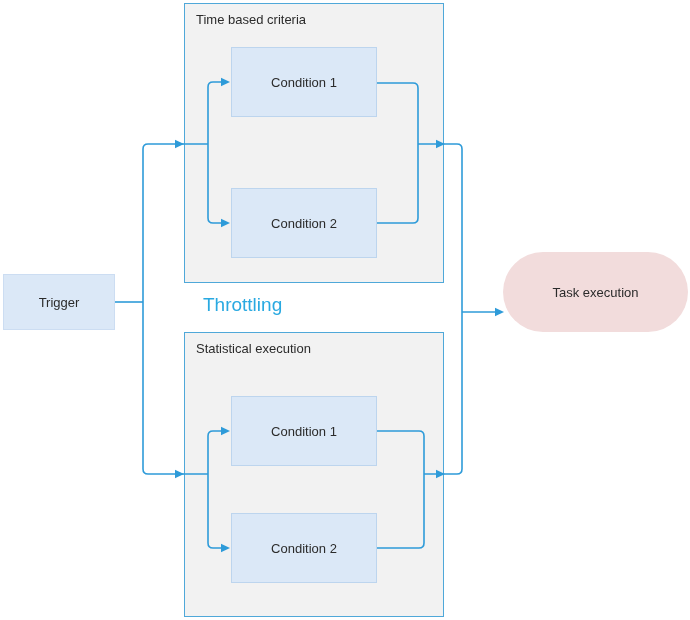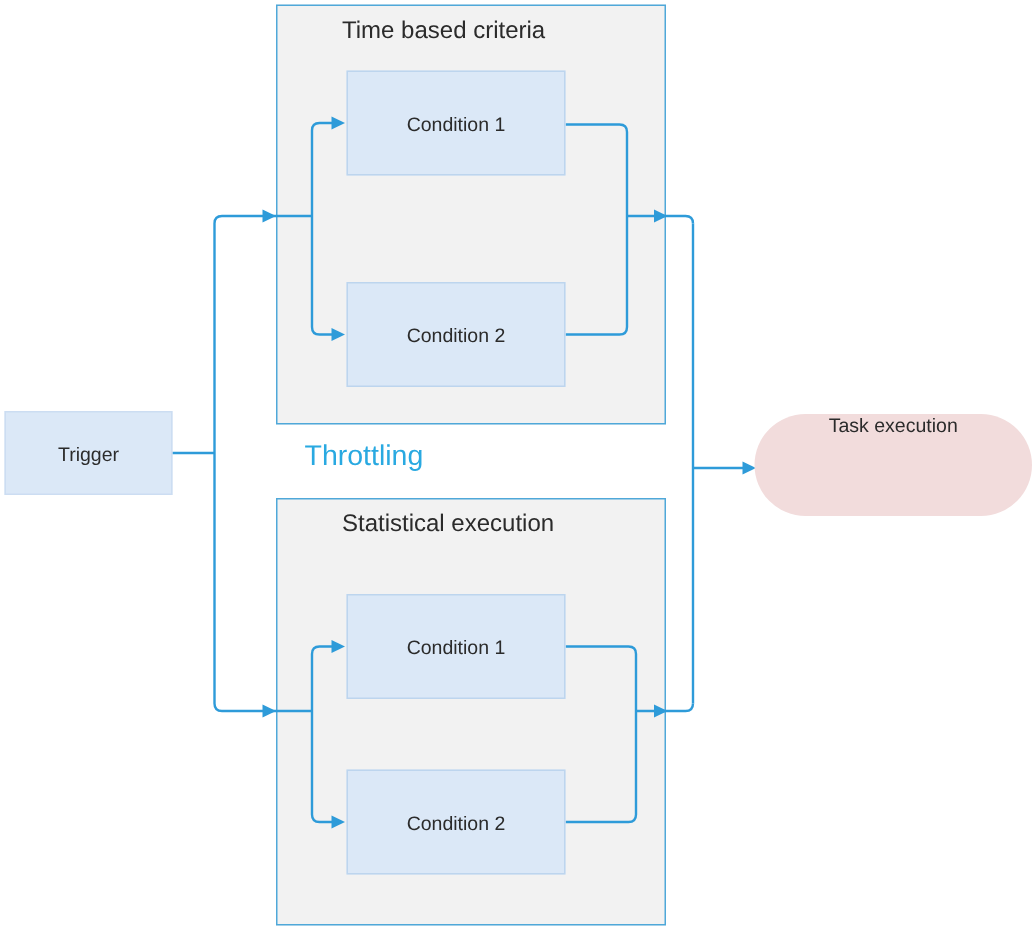--- a/index.html
+++ b/index.html
@@ -15,39 +15,38 @@
   html,body{margin:0;padding:0;background:#fff;}
   #canvas{
     position:relative;width:690px;height:620px;background:#fff;overflow:hidden;
     font-family:"Liberation Sans", sans-serif;color:var(--text);
   }
   .group{
     position:absolute;background:var(--group-fill);
     border:1.4px solid var(--group-border);box-sizing:border-box;z-index:1;
   }
   .group-title{
-    position:absolute;left:11px;top:8px;font-size:16px;color:var(--text);
+    position:absolute;left:11px;top:8px;font-size:13px;color:var(--text);
     white-space:nowrap;
-    margin-left:32px;
   }
   #connectors{position:absolute;left:0;top:0;z-index:2;}
   .cond{
     position:absolute;width:146px;height:70px;background:var(--box-fill);
     border:1px solid var(--box-border);box-sizing:border-box;z-index:3;
     display:flex;align-items:center;justify-content:center;font-size:13px;text-align:right;
   }
   #trigger{
     position:absolute;left:3px;top:274px;width:112px;height:56px;
     background:var(--box-fill);border:1px solid #CCDDF2;box-sizing:border-box;z-index:3;
     display:flex;align-items:center;justify-content:center;font-size:13px;
   }
   #task{
-    position:absolute;left:503px;top:276px;width:185px;height:68px;
+    position:absolute;left:503px;top:252px;width:185px;height:80px;
     background:var(--task-fill);border-radius:42px;z-index:3;
-    display:flex;justify-content:center;font-size:13px;
+    display:flex;align-items:center;justify-content:center;font-size:13px;
   }
   #throttling{
     position:absolute;left:203px;top:294px;width:200px;text-align:left;
     font-size:19px;color:var(--throttle);z-index:3;white-space:nowrap;
   }
   .cline{stroke:var(--line);stroke-width:1.6;fill:none;}
   .ahead{fill:var(--line);stroke:none;}
 </style>
 </head>
 <body>

